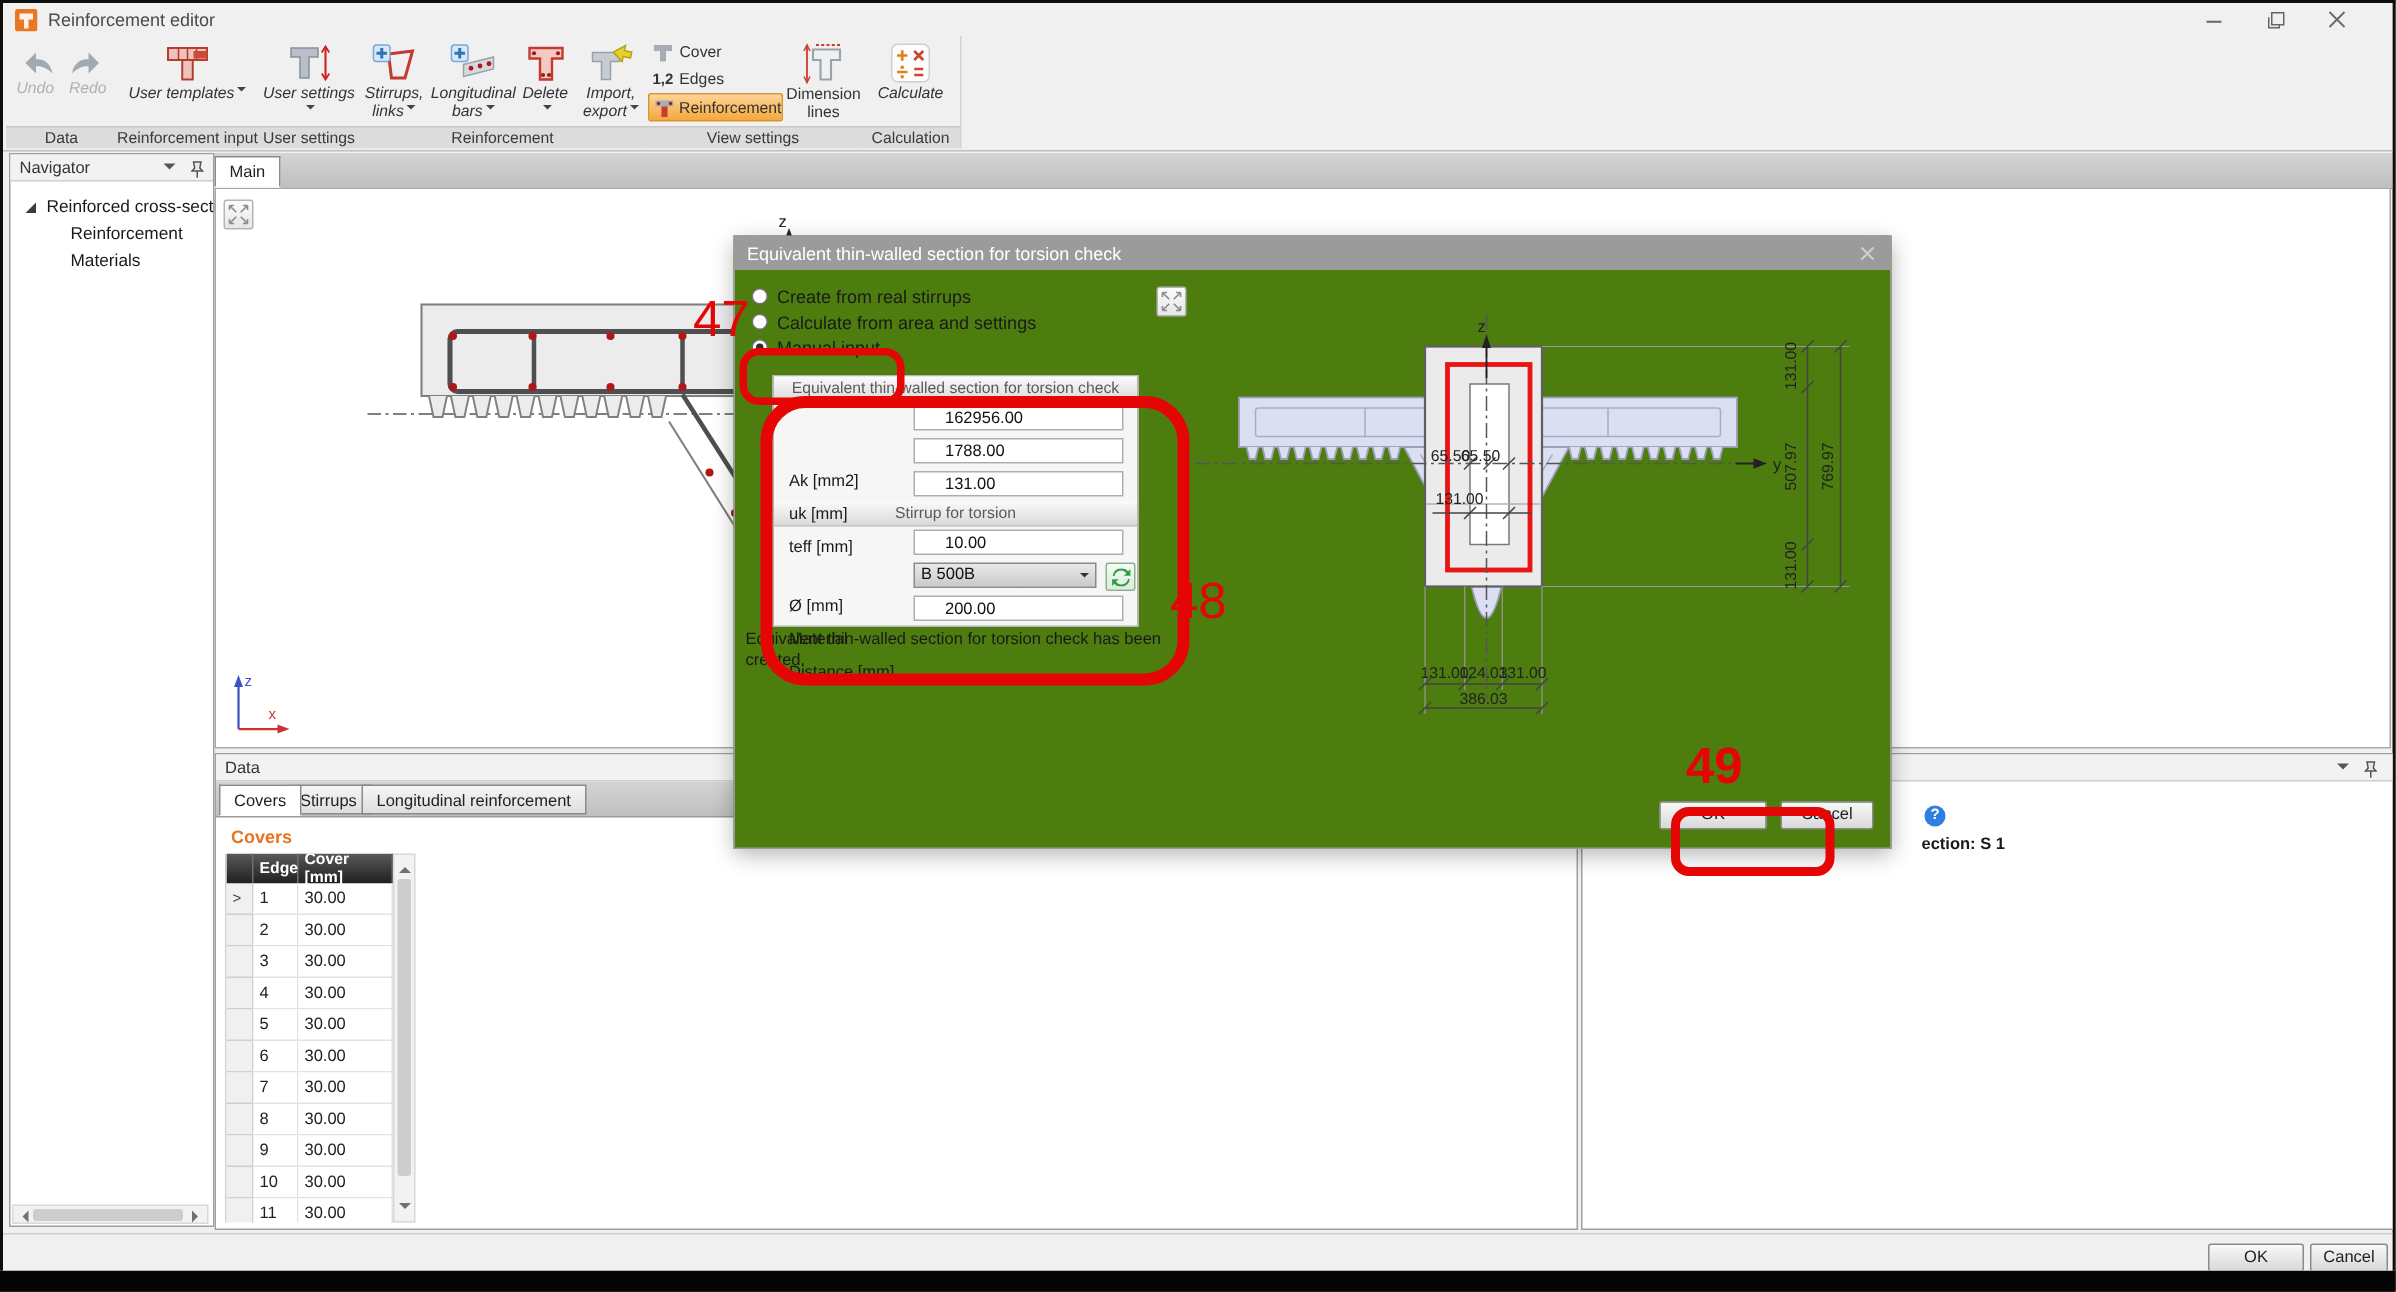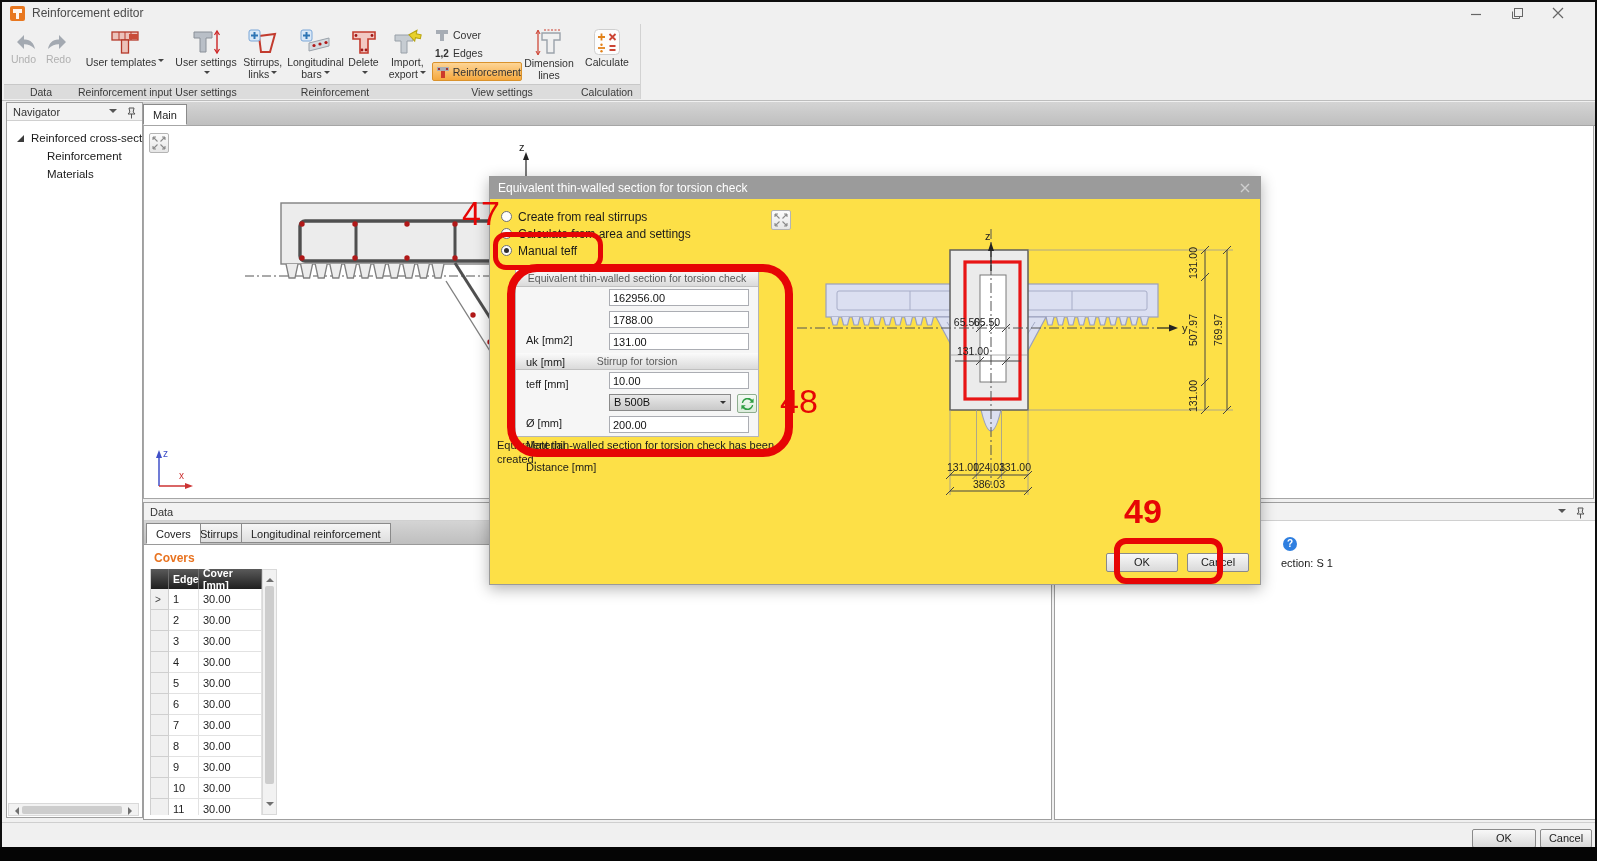--- a/index.html
+++ b/index.html
@@ -6,21 +6,21 @@
   body{width:1597px;height:861px;font-family:"Liberation Sans",sans-serif;}
   #win{position:relative;width:1593px;height:845px;background:#f0f0f0;border:2px solid #0e0e0e;border-bottom:none;overflow:hidden;}
   .abs{position:absolute;}
   
   .titletext{font-size:12px;color:#4a4a4a;}
   .winbtn{width:38px;height:22px;display:flex;align-items:center;justify-content:center;}
   
   .ribbon{background:#f0f0f0;border-bottom:1px solid #bdbdbd;}
   .rgroup{position:absolute;top:0;height:75px;border-right:1px solid #d2d2d2;background:#f0f0f0;}
   .rglabel{position:absolute;left:0;right:0;bottom:0;height:14px;background:#dcdcdc;border-top:1px solid #c8c8c8;font-size:10.5px;color:#3a3a3a;text-align:center;line-height:14px;white-space:nowrap;overflow:hidden;}
-  .rgc{position:absolute;left:0;right:0;top:0;bottom:15px;display:flex;align-items:flex-start;justify-content:center;gap:3px;padding-top:3px;}
+  .rgc{position:absolute;left:0;right:0;top:0;bottom:15px;display:flex;align-items:flex-start;justify-content:center;gap:3px;padding-top:3px;font-style:italic;}
   .bigbtn{display:flex;flex-direction:column;align-items:center;font-size:10.5px;line-height:12px;color:#333;text-align:center;padding:1px;}
   .smallstack{display:flex;flex-direction:column;align-items:center;font-size:10.5px;color:#b0b0b0;width:32px;padding-top:4px;}
   .caret{display:inline-block;width:0;height:0;border:3px solid transparent;border-top-color:#444;margin-left:2px;vertical-align:1px;}
   .vscol{position:absolute;left:2px;top:2px;width:90px;}
   .vsbtn{display:flex;align-items:center;height:18px;font-size:10.5px;color:#333;gap:4px;padding-left:3px;}
   .vsbtn.active{background:linear-gradient(#fdd596,#f5a83e);border:1px solid #d9922c;border-radius:2px;height:17px;}
   
   .panel{background:#fff;border:1px solid #9f9f9f;}
   .phead{position:absolute;left:0;right:0;top:0;height:18px;background:#f2f2f2;border-bottom:1px solid #d0d0d0;font-size:11px;color:#333;line-height:18px;padding-left:6px;box-sizing:border-box;}
   .pinbtn{position:absolute;top:3px;width:14px;height:13px;display:flex;align-items:center;justify-content:center;}
@@ -36,30 +36,30 @@
   .thead .hc{border-right:1px solid #6e6e6e;box-sizing:border-box;display:flex;align-items:center;padding-left:4px;}
   .trow{display:flex;height:21px;}
   .tc{box-sizing:border-box;border-right:1px solid #e2e2e2;border-bottom:1px solid #e2e2e2;font-size:11px;color:#222;display:flex;align-items:center;padding-left:4px;background:#fff;}
   .tc.sel{background:#f0f0f0;border-right:1px solid #cfcfcf;border-bottom:1px solid #cfcfcf;color:#444;font-size:10px;}
   .tc.c0w{width:18px;}.tc.c1{width:30px;}.tc.c2{width:63px;}
   
   .sbtrack{background:#f2f2f2;border:1px solid #d9d9d9;box-sizing:border-box;}
   .sbthumb{background:#cdcdcd;border-radius:2px;}
   .sbarr{width:0;height:0;border:4px solid transparent;}
   
-  #dialog{left:487px;top:174px;width:770px;height:407px;background:#fde047;border:1px solid #9a9a9a;box-shadow:0 4px 14px rgba(0,0,0,.3);z-index:10;}
+  #dialog{left:487px;top:155px;width:770px;height:407px;background:#4d7c0f;border:1px solid #9a9a9a;box-shadow:0 4px 14px rgba(0,0,0,.3);z-index:10;}
   .dtitle{position:absolute;left:0;top:0;right:0;height:22px;background:#9b9b9b;color:#fff;font-size:12px;line-height:22px;padding-left:8px;box-sizing:border-box;}
   .radio{position:absolute;width:11px;height:11px;border:1px solid #707070;border-radius:50%;background:#fdfdfd;box-sizing:border-box;}
   .radio.sel::after{content:"";position:absolute;left:2px;top:2px;width:5px;height:5px;border-radius:50%;background:#2e2e2e;}
   .rlabel{position:absolute;font-size:12px;color:#1a1a1a;white-space:nowrap;}
   .fieldbox{position:absolute;left:25px;top:92px;width:244px;border:1px solid #b5b5b5;background:#f6f6f6;box-sizing:border-box;}
   .fbhead{height:16px;background:linear-gradient(#fbfbfb,#dadada);border-bottom:1px solid #c0c0c0;font-size:10.5px;color:#5a5a5a;text-align:center;line-height:16px;white-space:nowrap;overflow:hidden;}
   .fbrow{position:relative;height:22px;}
   .fbrow .lbl{position:absolute;left:10px;top:4px;font-size:11px;color:#1a1a1a;margin-top:43px;}
-  .fbrow input{position:absolute;left:93px;top:2px;width:140px;height:17px;border:1px solid #abadb3;font-size:11px;font-family:"Liberation Sans",sans-serif;padding:0 3px;box-sizing:border-box;background:#fff;color:#111;}
+  .fbrow input{position:absolute;left:93px;top:2px;width:140px;height:17px;border:1px solid #abadb3;font-size:11px;font-family:"Liberation Sans",sans-serif;padding:0 20px;box-sizing:border-box;background:#fff;color:#111;}
   .combo{position:absolute;left:93px;top:2px;width:122px;height:17px;border:1px solid #8a8a8a;background:linear-gradient(#e9e9e9,#c9c9c9);box-sizing:border-box;font-size:11px;color:#111;line-height:15px;padding-left:4px;}
   .dbtn{position:absolute;height:19px;background:linear-gradient(#f8f8f8,#d9d9d9);border:1px solid #8a8a8a;border-radius:2px;font-size:11px;color:#222;text-align:center;line-height:17px;box-sizing:border-box;}
   .expbtn{width:20px;height:20px;background:linear-gradient(#fcfcfc,#e6e6e6);border:1px solid #b4b4b4;border-radius:2px;display:flex;align-items:center;justify-content:center;box-sizing:border-box;}
   
   .annnum{position:absolute;font-size:34px;color:#e60505;z-index:30;}
   .annrect{position:absolute;border-color:#e60505;border-style:solid;z-index:30;}
   .orange-head{font-size:12px;font-weight:bold;color:#e87320;}
   .helpcircle{width:14px;height:14px;border-radius:50%;background:#2f7fe0;color:#fff;font-size:10px;font-weight:bold;text-align:center;line-height:14px;}
 </style>
 </head>
@@ -410,42 +410,42 @@
       <div class="pinbtn" style="right:26px;">
           <div class="dncaret"></div>
         </div>
       <div class="pinbtn" style="right:8px;">
         <svg width="9" height="12">
             <path d="M2 1 h5 l-0.8 4 l1.8 2 H1 l1.8 -2 Z M4.5 7 v4.5" fill="#e8e8e8" stroke="#555"></path>
           </svg>
       </div>
     </div>
     <div class="helpcircle abs" style="left:228px;top:34px;">?</div>
-    <div class="abs" style="left:226px;top:54px;font-size:11px;color:#1a1a1a;">ection: S 1</div>
+    <div class="abs" style="left:226px;top:54px;font-size:11px;color:#1a1a1a;font-weight:bold;">ection: S 1</div>
   </div>
 
   <div class="abs" style="left:0;top:820px;width:100%;height:25px;background:#f0f0f0;border-top:1px solid #cfcfcf;">
     <div class="dbtn" style="left:1470px;top:6px;width:64px;">OK</div>
     <div class="dbtn" style="left:1538px;top:6px;width:52px;">Cancel</div>
   </div>
 
   <div id="dialog" class="abs">
     <div class="dtitle">
       <span>Equivalent thin-walled section for torsion check</span>
       <svg class="abs" style="right:10px;top:6px;" width="10" height="10">
           <path d="M1 1 L9 9 M9 1 L1 9" stroke="#cfcfcf" stroke-width="1.4"></path>
         </svg>
     </div>
 
     <div class="radio" style="left:11px;top:34px;"></div>
     <div class="rlabel" style="left:28px;top:33px;">Create from real stirrups</div>
     <div class="radio" style="left:11px;top:51px;"></div>
     <div class="rlabel" style="left:28px;top:50px;">Calculate from area and settings</div>
     <div class="radio sel" style="left:11px;top:68px;"></div>
-    <div class="rlabel" style="left:28px;top:67px;">Manual teff</div>
+    <div class="rlabel" style="left:28px;top:67px;">Manual input</div>
 
     <div class="expbtn abs" style="left:281px;top:33px;">
       <svg width="18" height="18" stroke="#8a8a8a" stroke-width="1.1" fill="none">
         <path d="M7.5 7.5 L3 3 M3 3 h3 M3 3 v3"></path>
           <path d="M10.5 7.5 L15 3 M15 3 h-3 M15 3 v3"></path>
         <path d="M7.5 10.5 L3 15 M3 15 h3 M3 15 v-3"></path>
           <path d="M10.5 10.5 L15 15 M15 15 h-3 M15 15 v-3"></path>
       </svg>
     </div>
 

